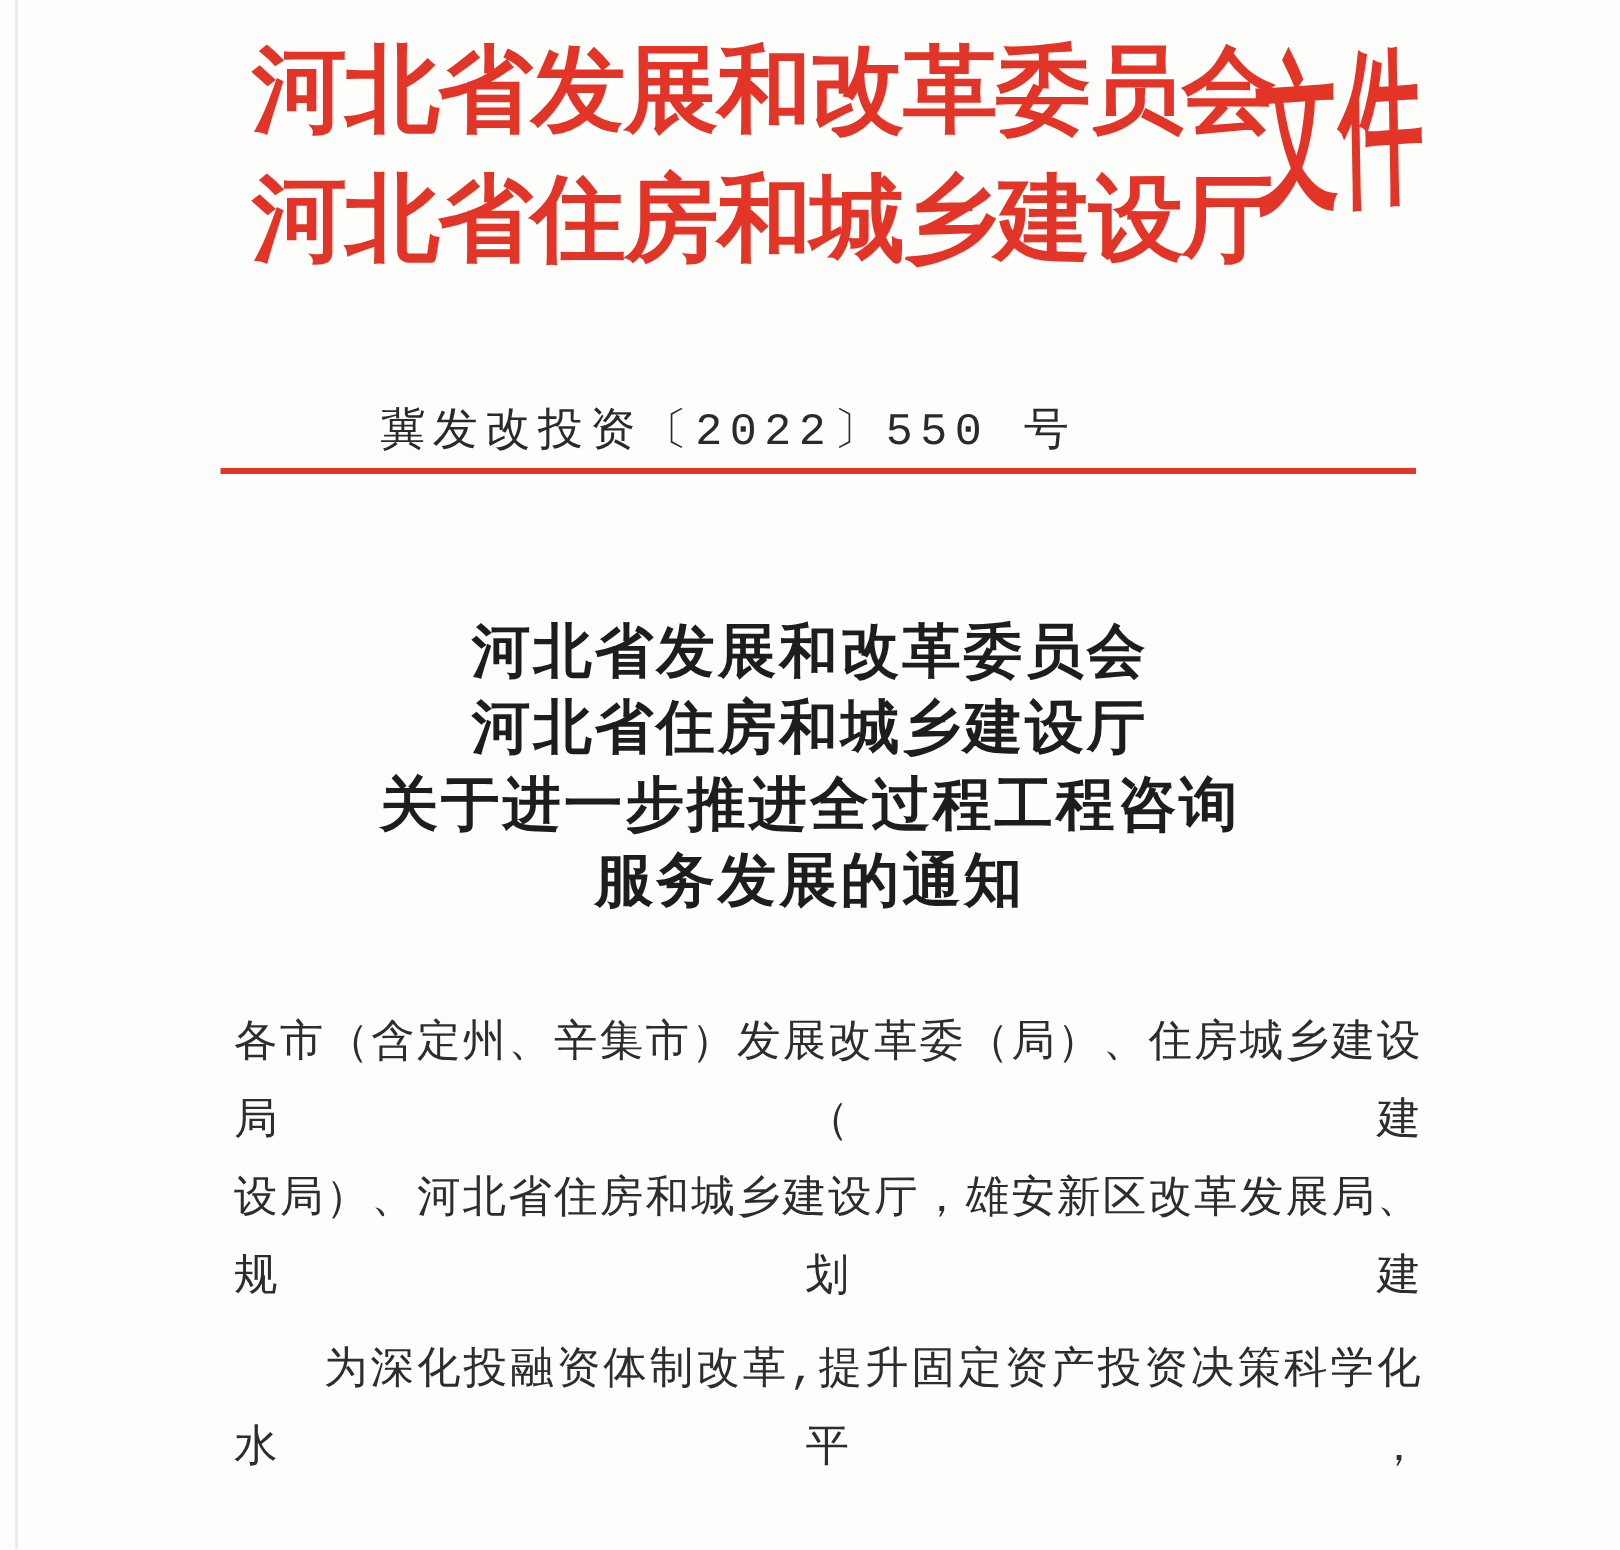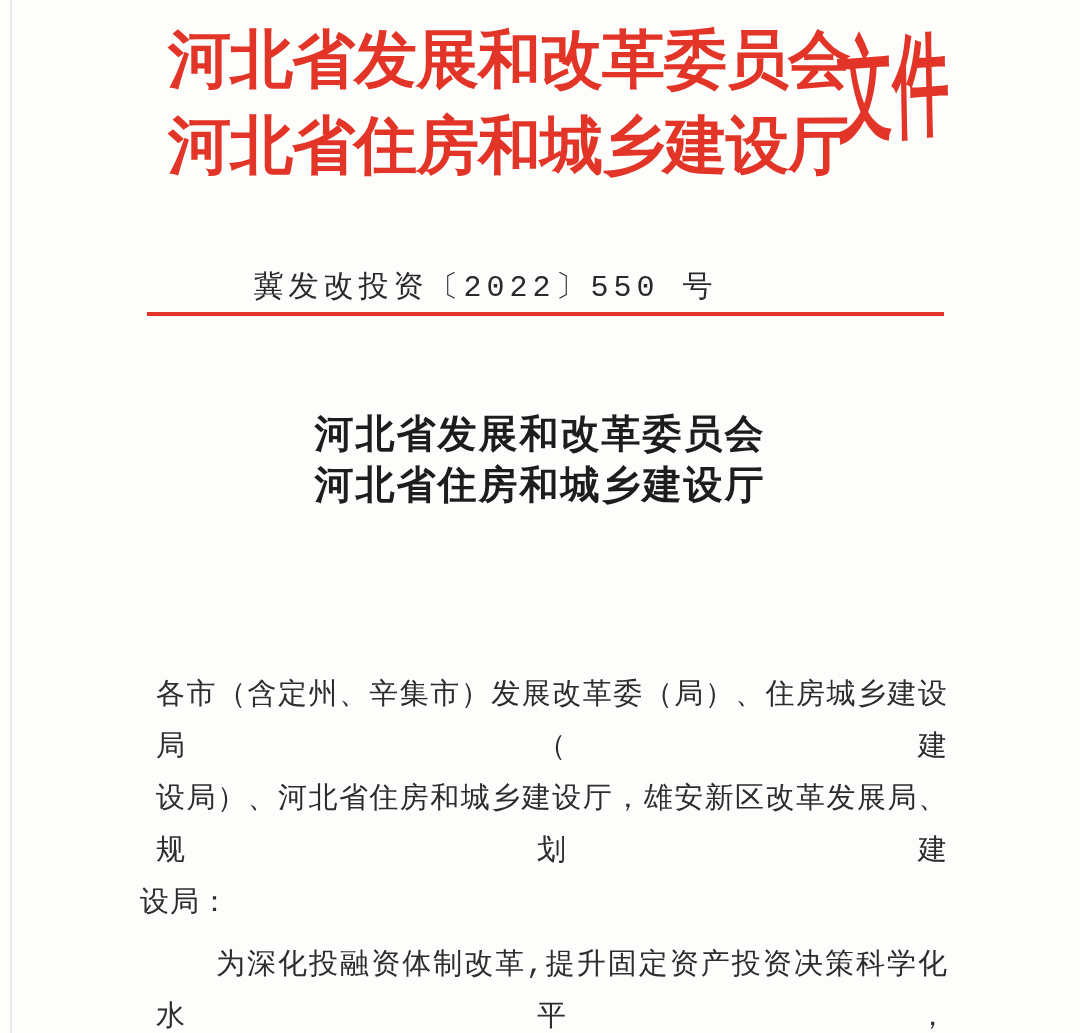--- a/index.html
+++ b/index.html
@@ -126,27 +126,28 @@
 
   <div class="doc-type-marker">文件</div>
 
   <div class="doc-number">冀发改投资〔2022〕550 号</div>
 
   <div class="red-divider"></div>
 
   <div class="title-block">
     <div class="title-line">河北省发展和改革委员会</div>
     <div class="title-line">河北省住房和城乡建设厅</div>
+    <div class="title-line">关于进一步推进全过程工程咨询</div>
+    <div class="title-line">服务发展的通知</div>
   </div>
 
   <div class="body-block">
     <div class="para-recipients">
       <div class="body-line stretch">各市（含定州、辛集市）发展改革委（局）、住房城乡建设局（建</div>
       <div class="body-line stretch">设局）、河北省住房和城乡建设厅，雄安新区改革发展局、规划建</div>
-      <div class="body-line">设局：</div>
     </div>
     <div class="para-intro">
       <div class="body-line stretch indent-first">为深化投融资体制改革,提升固定资产投资决策科学化水平，</div>
 
     </div>
   </div>
 
 </div>
 
 </body></html>

